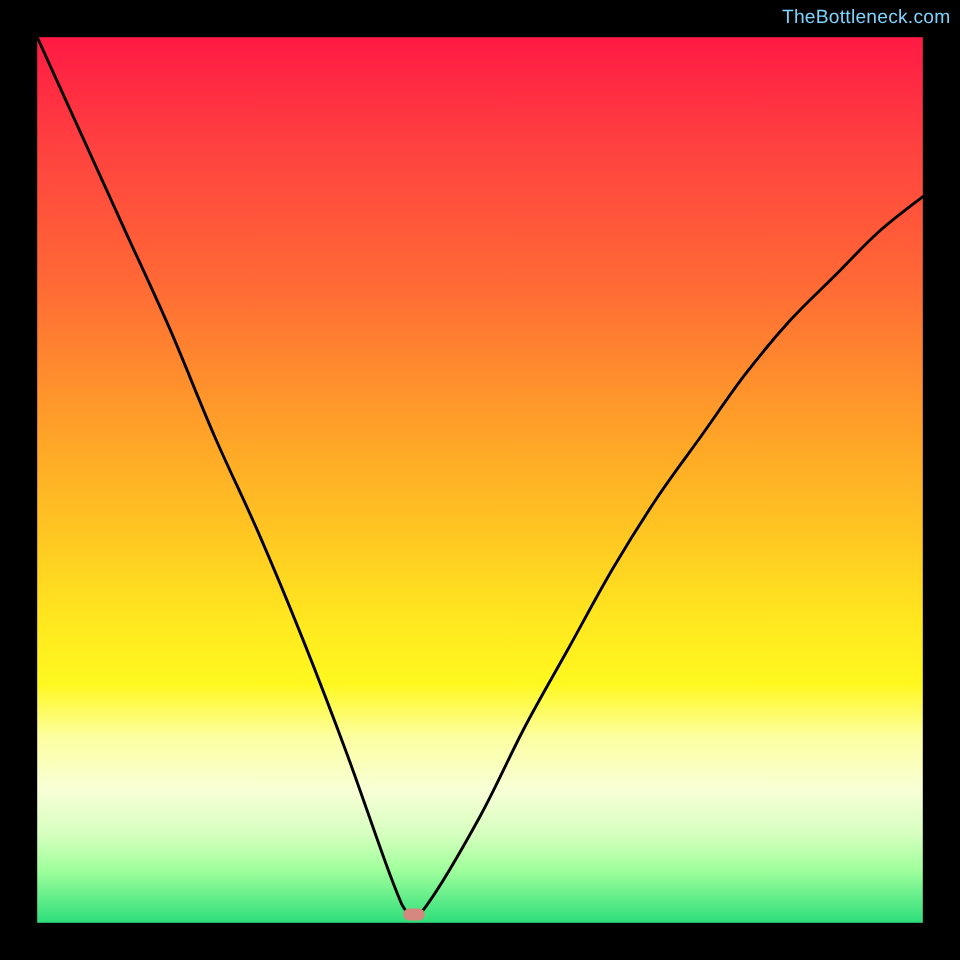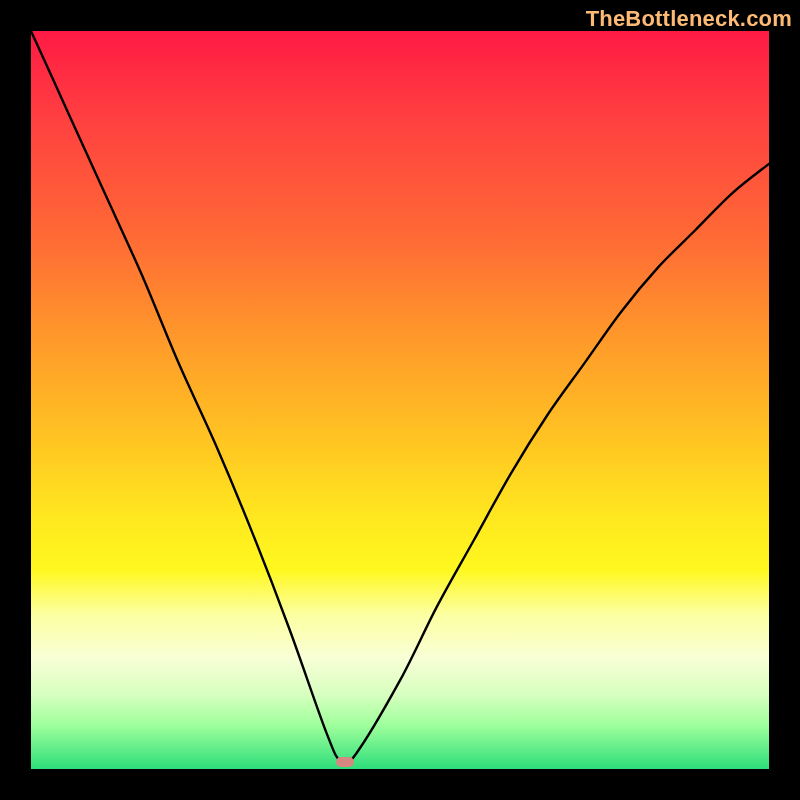--- a/index.html
+++ b/index.html
@@ -26,23 +26,23 @@
       #f8ffd6 85%,
       #d6ffbf 90%,
       #a0ff9c 94%,
       #2dde7a 100%
     );
   }
   .watermark {
     position: absolute;
     right: 8px; top: 6px;
     font-family: Arial, Helvetica, sans-serif;
-    font-size: 22px;
-    font-weight: 700;
-    color: #fdba74;
+    font-size: 16px;
+    font-weight: 400;
+    color: #7dd3fc;
     letter-spacing: 0.2px;
     user-select: none;
   }
   .curve-svg {
     position: absolute;
     left: 31px; top: 31px;
     width: 738px; height: 738px;
     overflow: visible;
   }
   .marker {

